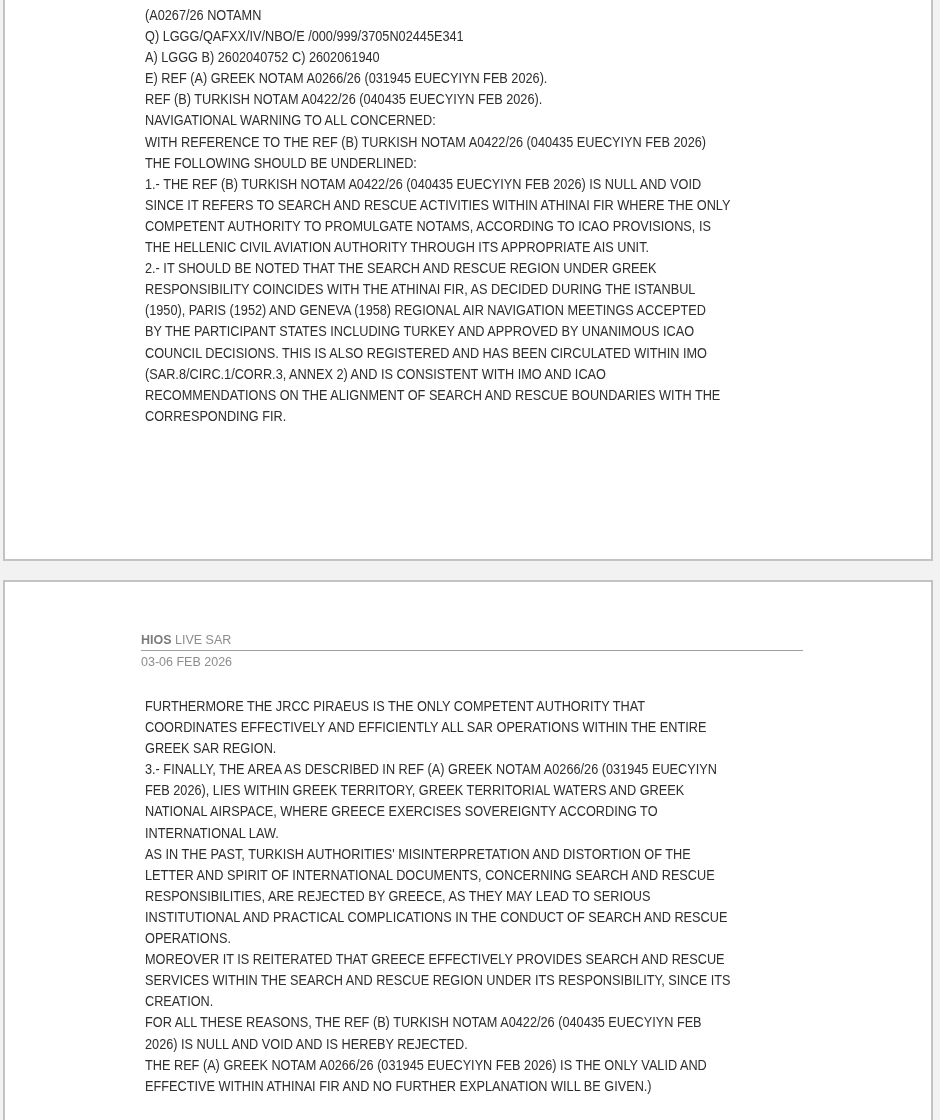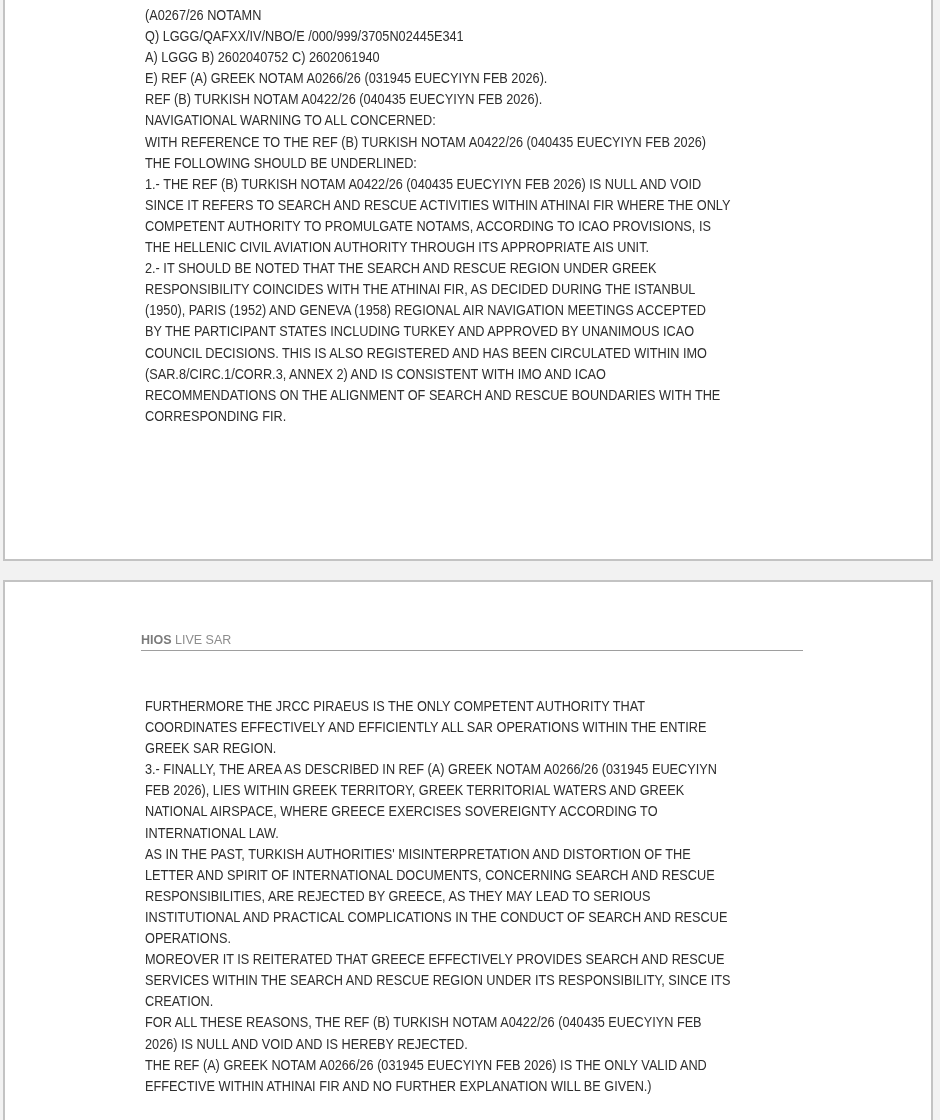--- a/index.html
+++ b/index.html
@@ -71,17 +71,18 @@
   <section class="page page1">
     <div class="textblock"><div>(A0267/26 NOTAMN</div><div>Q) LGGG/QAFXX/IV/NBO/E /000/999/3705N02445E341</div><div>A) LGGG B) 2602040752 C) 2602061940</div><div>E) REF (A) GREEK NOTAM A0266/26 (031945 EUECYIYN FEB 2026).</div><div>REF (B) TURKISH NOTAM A0422/26 (040435 EUECYIYN FEB 2026).</div><div>NAVIGATIONAL WARNING TO ALL CONCERNED:</div><div>WITH REFERENCE TO THE REF (B) TURKISH NOTAM A0422/26 (040435 EUECYIYN FEB 2026)</div><div>THE FOLLOWING SHOULD BE UNDERLINED:</div><div>1.- THE REF (B) TURKISH NOTAM A0422/26 (040435 EUECYIYN FEB 2026) IS NULL AND VOID</div><div>SINCE IT REFERS TO SEARCH AND RESCUE ACTIVITIES WITHIN ATHINAI FIR WHERE THE ONLY</div><div>COMPETENT AUTHORITY TO PROMULGATE NOTAMS, ACCORDING TO ICAO PROVISIONS, IS</div><div>THE HELLENIC CIVIL AVIATION AUTHORITY THROUGH ITS APPROPRIATE AIS UNIT.</div><div>2.- IT SHOULD BE NOTED THAT THE SEARCH AND RESCUE REGION UNDER GREEK</div><div>RESPONSIBILITY COINCIDES WITH THE ATHINAI FIR, AS DECIDED DURING THE ISTANBUL</div><div>(1950), PARIS (1952) AND GENEVA (1958) REGIONAL AIR NAVIGATION MEETINGS ACCEPTED</div><div>BY THE PARTICIPANT STATES INCLUDING TURKEY AND APPROVED BY UNANIMOUS ICAO</div><div>COUNCIL DECISIONS. THIS IS ALSO REGISTERED AND HAS BEEN CIRCULATED WITHIN IMO</div><div>(SAR.8/CIRC.1/CORR.3, ANNEX 2) AND IS CONSISTENT WITH IMO AND ICAO</div><div>RECOMMENDATIONS ON THE ALIGNMENT OF SEARCH AND RESCUE BOUNDARIES WITH THE</div><div>CORRESPONDING FIR.</div></div>
   </section>
 
   <section class="page page2">
     <header class="page-header">
       <div class="header-title">
         <span class="site-bold">HIOS</span><span> LIVE SAR</span>
       </div>
       <div class="header-rule"></div>
+      <div class="header-date">03-06 FEB 2026</div>
     </header>
     <div class="textblock"><div>FURTHERMORE THE JRCC PIRAEUS IS THE ONLY COMPETENT AUTHORITY THAT</div><div>COORDINATES EFFECTIVELY AND EFFICIENTLY ALL SAR OPERATIONS WITHIN THE ENTIRE</div><div>GREEK SAR REGION.</div><div>3.- FINALLY, THE AREA AS DESCRIBED IN REF (A) GREEK NOTAM A0266/26 (031945 EUECYIYN</div><div>FEB 2026), LIES WITHIN GREEK TERRITORY, GREEK TERRITORIAL WATERS AND GREEK</div><div>NATIONAL AIRSPACE, WHERE GREECE EXERCISES SOVEREIGNTY ACCORDING TO</div><div>INTERNATIONAL LAW.</div><div>AS IN THE PAST, TURKISH AUTHORITIES' MISINTERPRETATION AND DISTORTION OF THE</div><div>LETTER AND SPIRIT OF INTERNATIONAL DOCUMENTS, CONCERNING SEARCH AND RESCUE</div><div>RESPONSIBILITIES, ARE REJECTED BY GREECE, AS THEY MAY LEAD TO SERIOUS</div><div>INSTITUTIONAL AND PRACTICAL COMPLICATIONS IN THE CONDUCT OF SEARCH AND RESCUE</div><div>OPERATIONS.</div><div>MOREOVER IT IS REITERATED THAT GREECE EFFECTIVELY PROVIDES SEARCH AND RESCUE</div><div>SERVICES WITHIN THE SEARCH AND RESCUE REGION UNDER ITS RESPONSIBILITY, SINCE ITS</div><div>CREATION.</div><div>FOR ALL THESE REASONS, THE REF (B) TURKISH NOTAM A0422/26 (040435 EUECYIYN FEB</div><div>2026) IS NULL AND VOID AND IS HEREBY REJECTED.</div><div>THE REF (A) GREEK NOTAM A0266/26 (031945 EUECYIYN FEB 2026) IS THE ONLY VALID AND</div><div>EFFECTIVE WITHIN ATHINAI FIR AND NO FURTHER EXPLANATION WILL BE GIVEN.)</div></div>
   </section>
 
 </div>
 
 </body></html>

